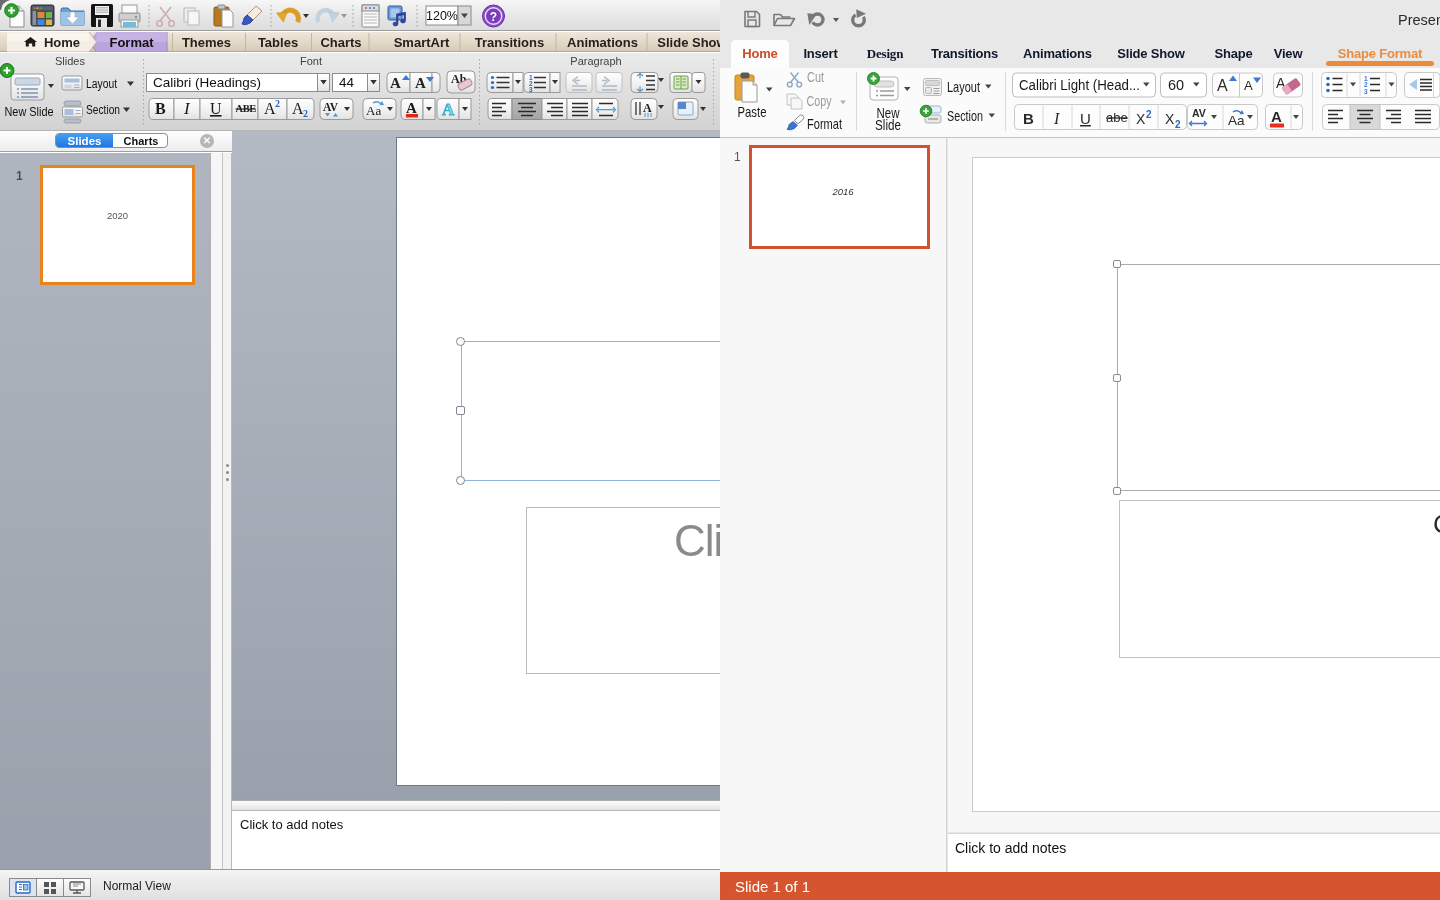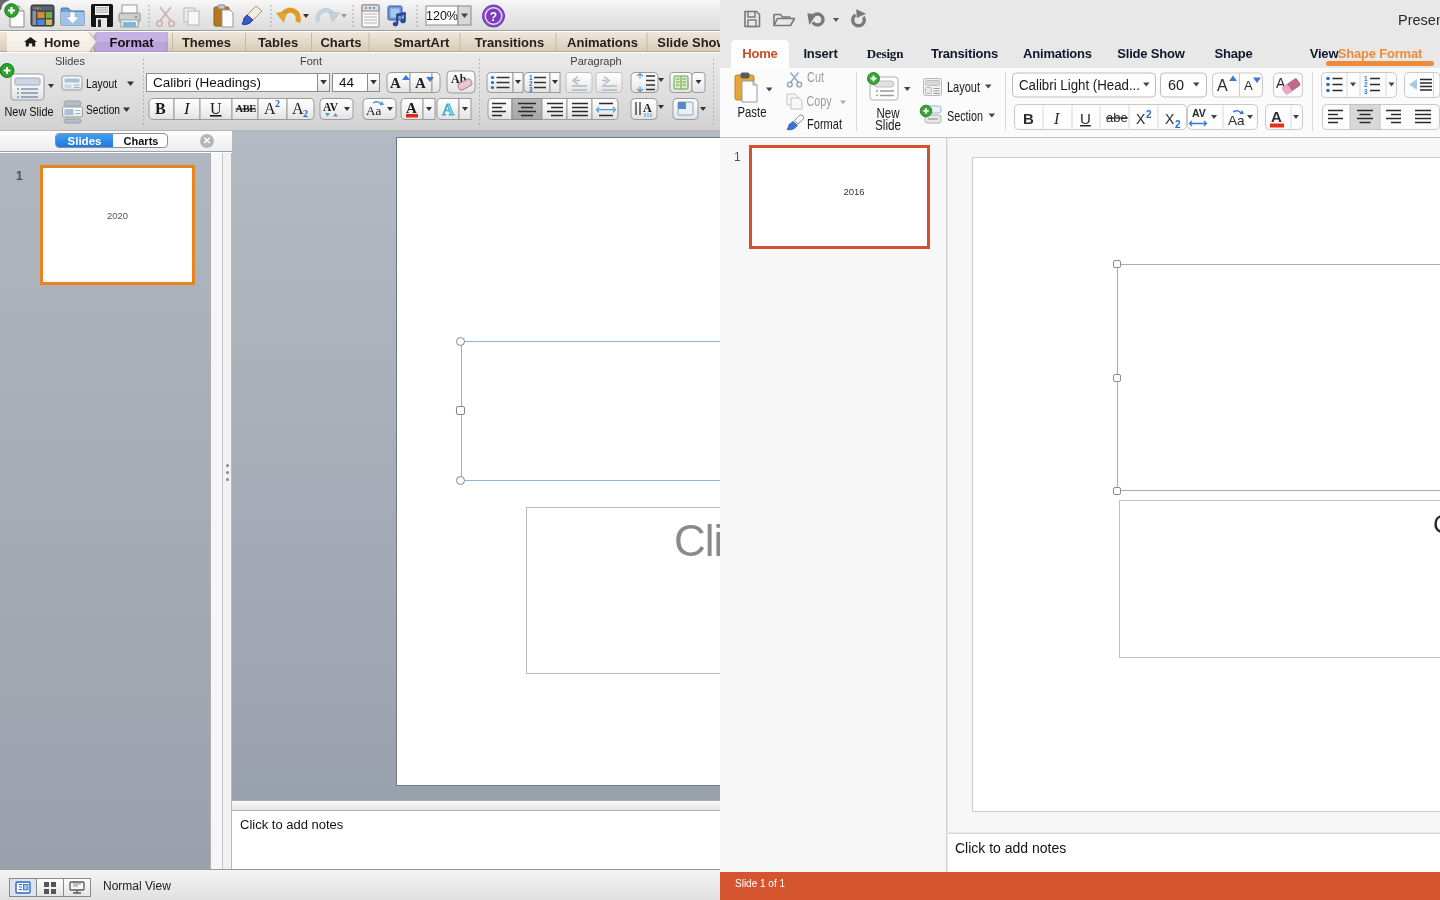--- a/index.html
+++ b/index.html
@@ -415,21 +415,21 @@
 
   <div id="right" class="abs">
     <div id="r-ribbon" class="r"></div>
     <div id="r-side" class="r"></div>
     <div id="r-canvas" class="r"></div>
     <div id="r-slide" class="r"></div>
     <div id="r-notes" class="r">
         <div class="r" style="left:7px;top:6px;font-size:14px;color:#111;">Click to add notes</div>
       </div>
     <div id="r-status" class="r">
-        <div class="r" style="left:15px;top:6px;font-size:10px;color:#fff;">Slide 1 of 1</div>
+        <div class="r" style="left:15px;top:6px;font-size:15px;color:#fff;">Slide 1 of 1</div>
       </div>
 
     <div id="r-title-icons" class="r" style="left:0;top:0;width:720px;height:40px;">
       <svg width="720" height="40">
         <g stroke="#787878" fill="none" stroke-width="1.6">
           <path d="M25,11.5 h11.5 l3,3 v12 h-14.5 Z" stroke-linejoin="round"></path>
           <path d="M28,11.5 v5.5 h7 v-5.5" stroke-width="1.4"></path>
           <rect x="28" y="20" width="8" height="6.5" stroke-width="1.4"></rect>
           <path d="M54,25.5 v-11 h6.5 l2,2.5 h8" stroke-linejoin="round"></path>
           <path d="M54,25.5 l3.5,-7 h17 l-4,7 Z" stroke-linejoin="round"></path>
@@ -446,21 +446,21 @@
     <div class="r" style="left:678px;top:12px;font-size:14.5px;color:#2b2b2b;">Presen</div>
 
     <div class="r" style="left:11px;top:40px;width:58px;height:28px;background:#fdfdfd;border-radius:5px 5px 0 0;"></div>
     <div class="rtab r" style="left:0px;width:80px;color:#cd4b27;">Home</div>
     <div class="rtab r" style="left:60.5px;width:80px;">Insert</div>
     <div class="rtab r" style="left:125px;width:80px;font-family:Liberation Serif, serif;">Design</div>
     <div class="rtab r" style="left:204.5px;width:80px;">Transitions</div>
     <div class="rtab r" style="left:297.5px;width:80px;">Animations</div>
     <div class="rtab r" style="left:391px;width:80px;">Slide Show</div>
     <div class="rtab r" style="left:473.5px;width:80px;">Shape</div>
-    <div class="rtab r" style="left:564px;width:80px;">View</div>
+    <div class="rtab r" style="left:528px;width:80px;">View</div>
     <div class="rtab r" style="left:600px;width:120px;color:#ec8c3b;">Shape Format</div>
     <div class="r" style="left:606px;top:61px;width:108px;height:5px;border-radius:3px;background:#ec8c3b;"></div>
 
     <div id="r-ribboncontent" class="r" style="left:0;top:68px;width:720px;height:70px;">
       <svg width="720" height="70" font-family="Liberation Sans, sans-serif">
 
         <rect x="15" y="7" width="19" height="25" rx="2" fill="#e5a43c" stroke="#c2841e"></rect>
         <rect x="20.5" y="4.5" width="9" height="6" rx="2" fill="#5a5a5a"></rect>
         <path d="M22,13 L33,13 L37,17 L37,34 L22,34 Z" fill="#fdfdfd" stroke="#9a9a9a"></path>
         <path d="M33,13 L33,17 L37,17" fill="#e8e8e8" stroke="#9a9a9a"></path>
@@ -591,21 +591,21 @@
           <path d="M608,42.5 h15 M608,46.5 h10 M608,50.5 h15 M608,54.5 h10"></path>
           <path d="M637,42.5 h16 M639.5,46.5 h11 M637,50.5 h16 M639.5,54.5 h11"></path>
           <path d="M666,42.5 h15 M671,46.5 h10 M666,50.5 h15 M671,54.5 h10"></path>
           <path d="M695,42.5 h16 M695,46.5 h16 M695,50.5 h16 M695,54.5 h16"></path>
         </g>
       </svg>
     </div>
 
     <div class="r" style="left:14px;top:150px;font-size:12px;color:#555;">1</div>
     <div class="r" style="left:29px;top:145px;width:181px;height:104px;background:#fff;border:3px solid #d2512e;"></div>
-    <div class="r" style="left:25px;top:186px;width:218px;text-align:center;font-size:9.5px;color:#333;">2016</div>
+    <div class="r" style="left:14px;top:186px;width:218px;text-align:center;font-size:9.5px;color:#333;font-style:italic;">2016</div>
 
     <div class="r" style="left:397px;top:264px;width:323px;height:227px;border:1px solid #ababab;border-right:none;"></div>
     <div class="rhandle r" style="left:393px;top:260px;"></div>
     <div class="rhandle r" style="left:393px;top:374px;"></div>
     <div class="rhandle r" style="left:393px;top:487px;"></div>
 
     <div class="r" style="left:399px;top:500px;width:321px;height:158px;border:1px solid #c2c2c2;border-right:none;overflow:hidden;">
       <div class="r" style="left:313px;top:8px;font-size:26px;color:#2a2a2a;">C</div>
     </div>
   </div>

